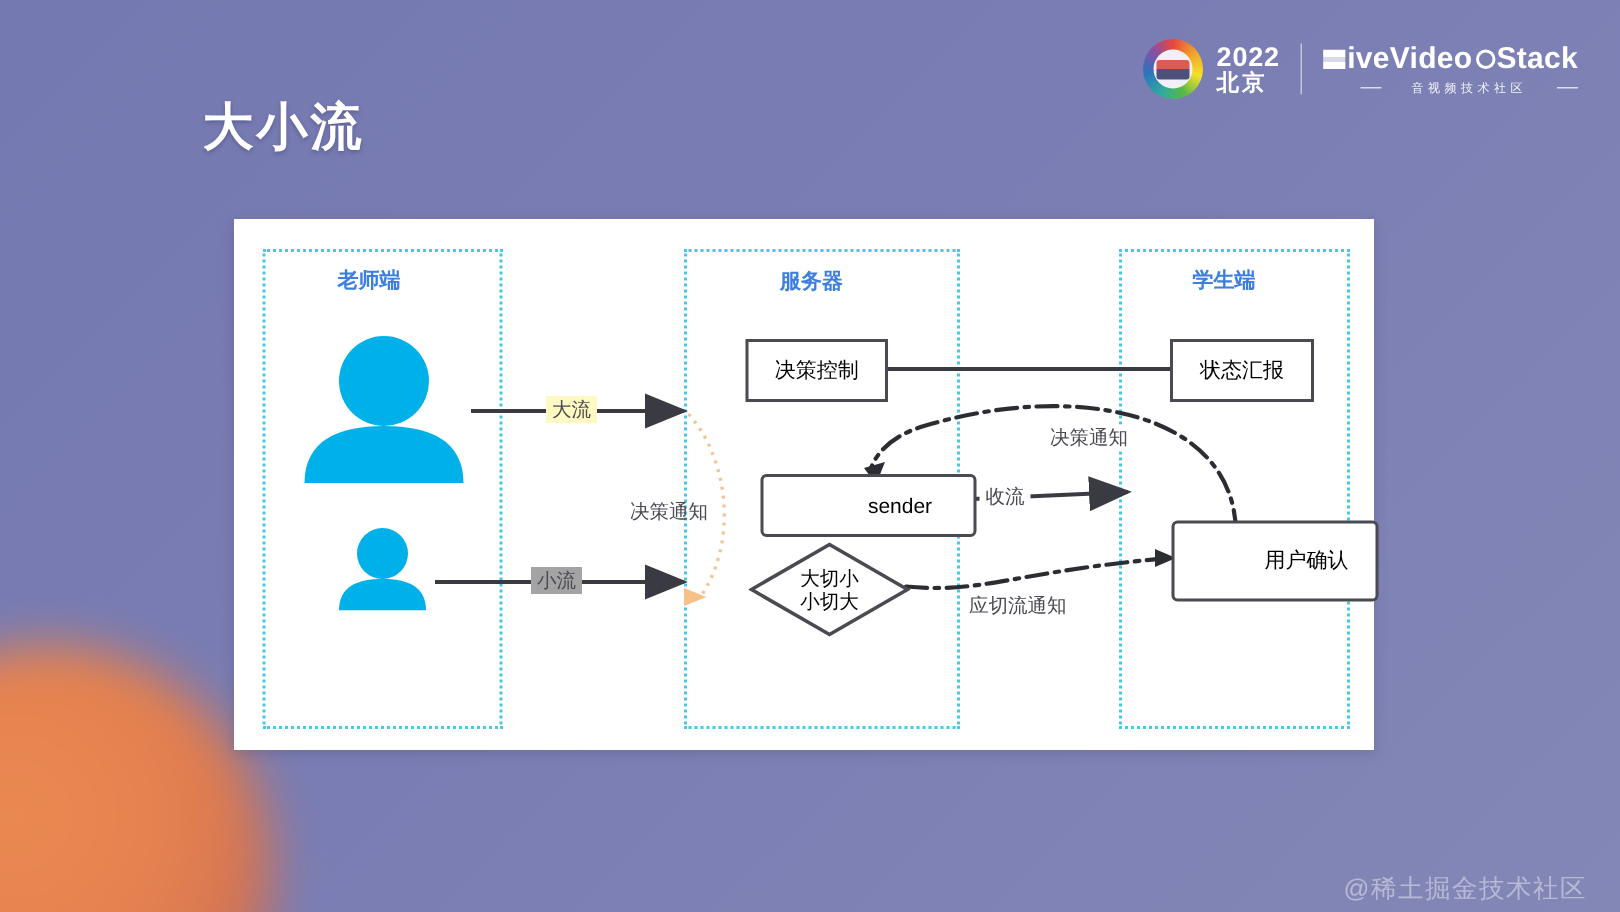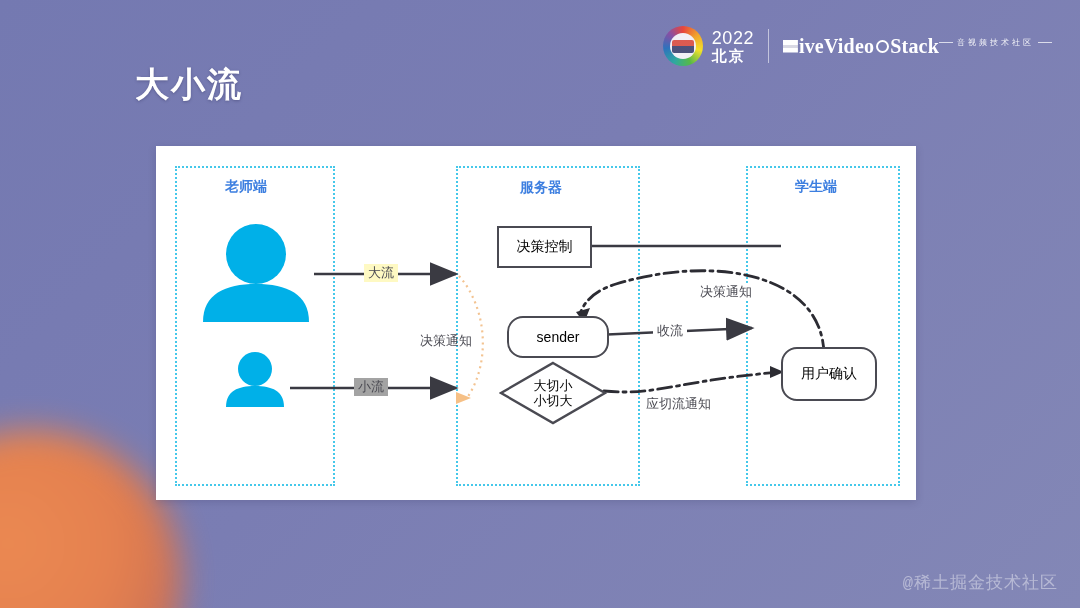--- a/index.html
+++ b/index.html
@@ -27,50 +27,50 @@
   .ring{
     width:40px;height:40px;border-radius:50%;
     background:conic-gradient(#e8463c 0deg,#f0a32c 52deg,#f4e12a 104deg,#57b947 156deg,#2fa9a0 208deg,#2d73bd 262deg,#8a4fa3 314deg,#e8463c 360deg);
     display:flex;align-items:center;justify-content:center;
   }
   .ring::after{content:"";width:26px;height:26px;border-radius:50%;background:#f2f0f6;}
   .ring-core{position:absolute;width:22px;height:13px;border-radius:2px;
      background:linear-gradient(#d94a3f 0 46%,#3a3f6e 46% 100%);opacity:.9;}
   .ring-holder{position:relative;display:flex;align-items:center;justify-content:center;}
   .year-block{color:#fff;line-height:1.05;}
-  .year-block .yr{font-size:18px;font-weight:normal;letter-spacing:.5px;}
+  .year-block .yr{font-size:18px;font-weight:bold;letter-spacing:.5px;}
   .year-block .city{font-size:15px;font-weight:bold;letter-spacing:2px;}
   .divider{width:1px;height:34px;background:rgba(255,255,255,.55);}
-  .brand{color:#fff;display:flex;flex-direction:row;align-items:flex-start;font-family:Liberation Serif, serif;}
+  .brand{color:#fff;display:flex;flex-direction:column;align-items:flex-end;}
   .brand .b1{font-size:20px;font-weight:bold;letter-spacing:.2px;display:flex;align-items:center;}
   .brand .b1 .dotmark{display:inline-block;width:9px;height:9px;border-radius:50%;
      border:2px solid #fff;margin:0 1px 0 2px;}
-  .brand .b2{font-size:8px;letter-spacing:3px;opacity:.9;margin-top:2px;display:flex;align-items:center;gap:4px;}
+  .brand .b2{font-size:8px;letter-spacing:3px;opacity:.9;margin-top:2px;display:flex;align-items:center;gap:20px;}
   .brand .b2 .rule{display:inline-block;width:14px;height:1px;background:rgba(255,255,255,.8);}
   .flag{display:inline-block;width:15px;height:13px;margin-right:1px;
      background:linear-gradient(#fff 0 38%,#d9d9e4 38% 62%,#fff 62% 100%);
      clip-path:polygon(0 0,100% 0,100% 100%,0 100%);}
   
   .canvas{
     position:absolute;left:156px;top:146px;width:760px;height:354px;background:#ffffff;
     box-shadow:0 2px 8px rgba(40,40,80,.18);
   }
   .zone{position:absolute;border:2px dotted #45c8ea;}
   .zone-label{position:absolute;color:#3d7fe0;font-size:14px;font-weight:bold;white-space:nowrap;}
   .node{
     position:absolute;border:2px solid #4a4a52;background:#fff;color:#000000;
     display:flex;align-items:center;justify-content:center;font-size:14px;white-space:nowrap;
   }
-  .node.rounded{border-radius:16px;}
+  .node.rounded{border-radius:4px;padding-left:42px;}
   .node.twoline{flex-direction:column;line-height:1.18;font-size:13px;}
   .edge-label{position:absolute;color:#4a4a52;font-size:13px;white-space:nowrap;background:transparent;}
   .person{position:absolute;}
   .watermark{
-    position:absolute;right:22px;bottom:14px;color:rgba(255,255,255,.42);
-    font-size:17px;letter-spacing:1px;font-family:Liberation Mono, monospace;
+    position:absolute;right:22px;bottom:4px;color:rgba(255,255,255,.42);
+    font-size:17px;letter-spacing:1px;
   }
   svg.wires{position:absolute;left:0;top:0;width:760px;height:354px;overflow:visible;}
 </style>
 </head>
 <body>
 
 <div id="slide">
 
   <div class="bg-blob"></div>
 
@@ -150,20 +150,21 @@
       <path d="M420 166 L434 162 L428 177 Z" fill="#2c2c33"></path>
 
       <path d="M448 245 C500 250 520 235 624 226" fill="none" stroke="#2c2c33" stroke-width="2.8" stroke-dasharray="14,5,3,5" stroke-linecap="round"></path>
       <path d="M628 226 L614 220 L614 232 Z" fill="#2c2c33"></path>
 
       <line x1="396" y1="205" x2="396" y2="214" stroke="#3a3a42" stroke-width="0"></line>
     </svg>
 
     <div class="node" style="left:341px;top:80px;width:91px;height:38px;">决策控制</div>
     <div class="node rounded" style="left:351px;top:170px;width:98px;height:38px;">sender</div>
+    <div class="node" style="left:624px;top:80px;width:92px;height:38px;">状态汇报</div>
     <div class="node rounded" style="left:625px;top:201px;width:92px;height:50px;">用户确认</div>
 
     <div style="position:absolute;left:343px;top:215px;width:108px;height:64px;">
       <svg width="108" height="64" viewBox="0 0 108 64" style="position:absolute;left:0;top:0;">
         <polygon points="54,2 106,32 54,62 2,32" fill="#fff" stroke="#4a4a52" stroke-width="2.4"></polygon>
       </svg>
       <div class="node twoline" style="left:0;top:0;width:108px;height:64px;border:none;background:transparent;">
         <span>大切小</span>
         <span>小切大</span>
       </div>

